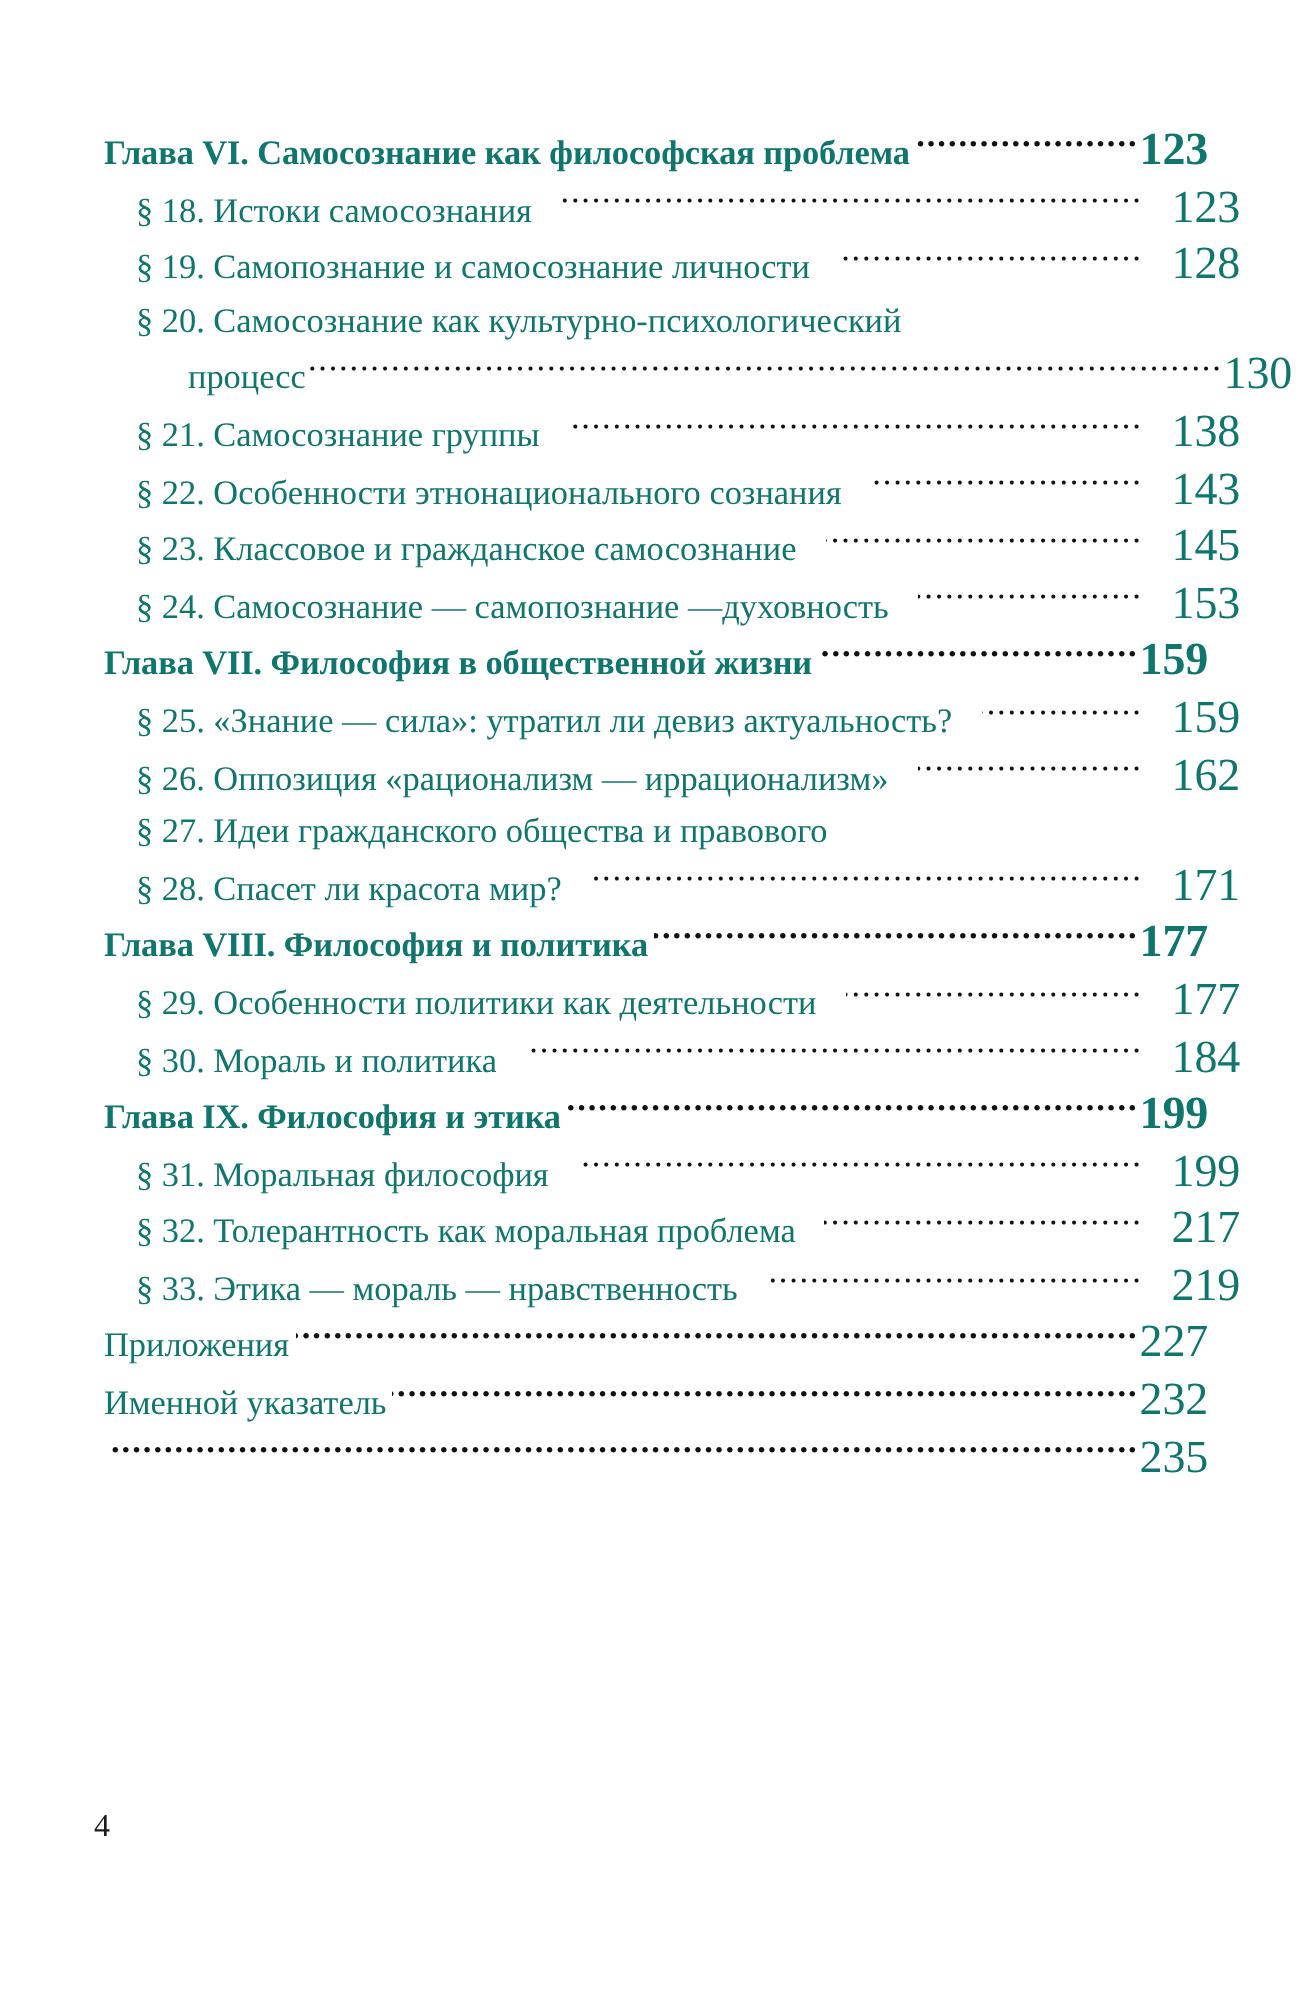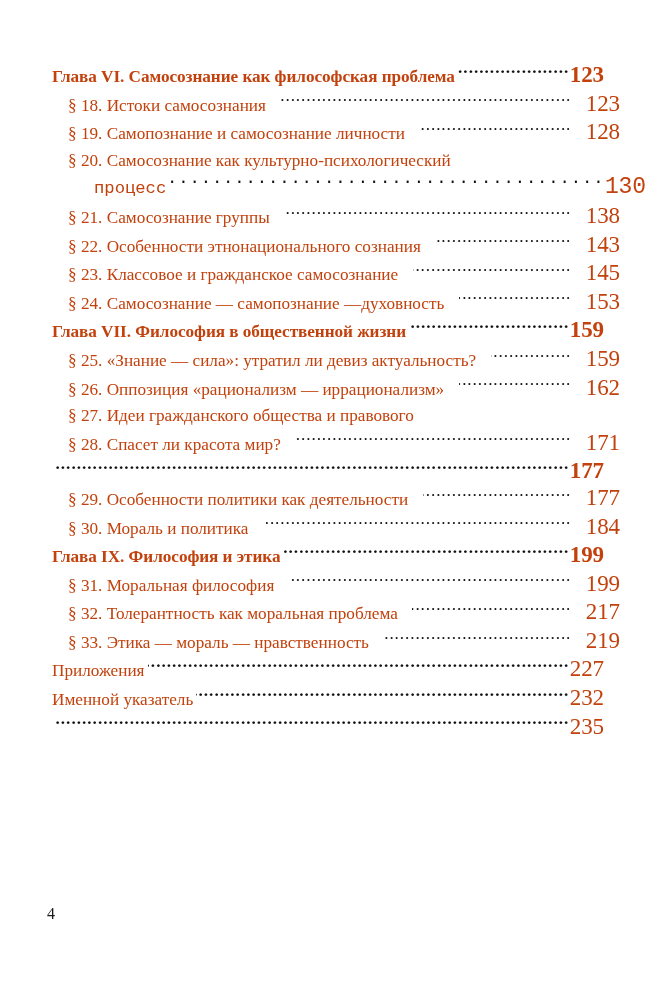--- a/index.html
+++ b/index.html
@@ -31,21 +31,21 @@
   }
 
   
   .toc-line {
     display: flex;
     align-items: baseline;
     width: 100%;
     font-size: 17.2px;
     line-height: 26.6px;
     white-space: nowrap;
-    color: #c2410c;
+    color: #0f766e;
   }
 
   .toc-line .label {
     flex: 0 1 auto;
     overflow: hidden;
   }
 
   
   .toc-line .leader {
     flex: 1 1 auto;
@@ -92,21 +92,20 @@
   .section {
     margin-left: 16px;
     font-weight: normal;
     gap: 14px;
   }
 
   
   .continuation {
     margin-left: 42px;
     font-weight: normal;
-    font-family: Liberation Mono, monospace;
   }
 
   
   .backmatter {
     font-weight: normal;
     margin-left: 0;
   }
   .backmatter .leader {
     margin-left: 3px;
   }
@@ -190,20 +189,21 @@
       </div>
       <div class="toc-line section no-leader">
         <span class="label">§ 27. Идеи гражданского общества и правового</span>
       </div>
       <div class="toc-line section">
         <span class="label">§ 28. Спасет ли красота мир?</span>
         <span class="leader"></span>
         <span class="pageno">171</span>
       </div>
       <div class="toc-line chapter">
+        <span class="label">Глава VIII. Философия и политика</span>
         <span class="leader"></span>
         <span class="pageno">177</span>
       </div>
       <div class="toc-line section">
         <span class="label">§ 29. Особенности политики как деятельности</span>
         <span class="leader"></span>
         <span class="pageno">177</span>
       </div>
       <div class="toc-line section">
         <span class="label">§ 30. Мораль и политика</span>

